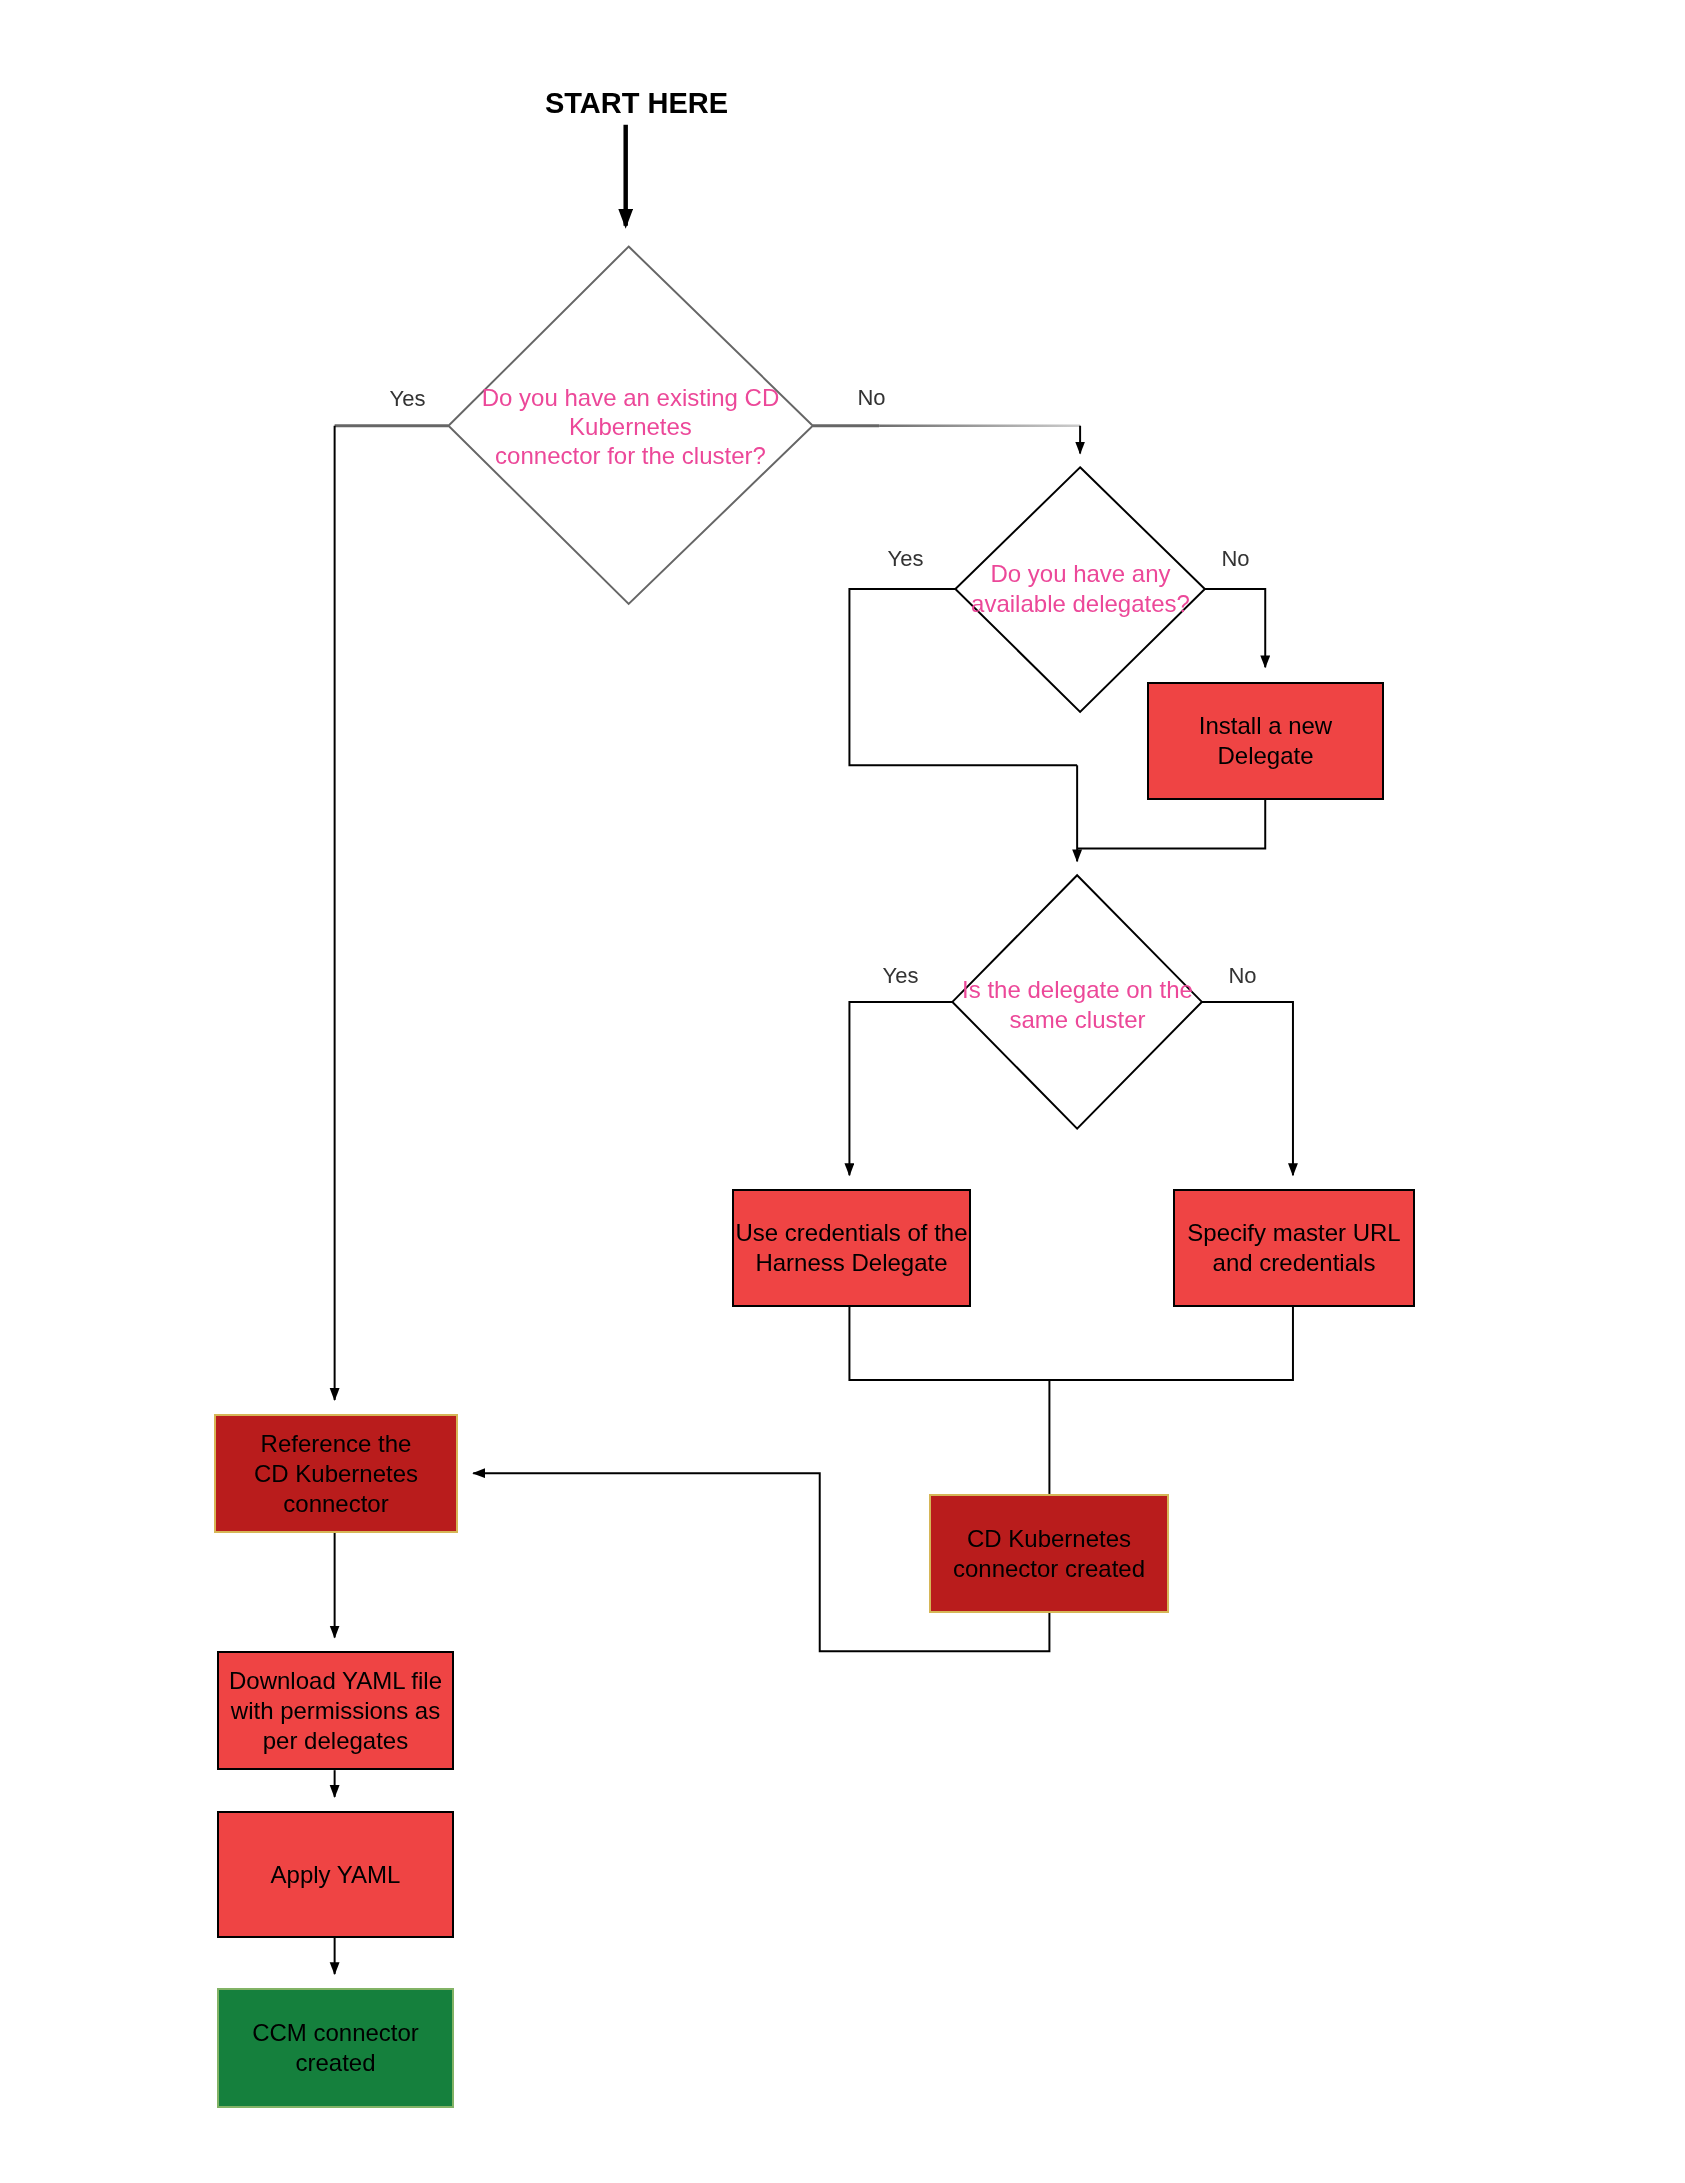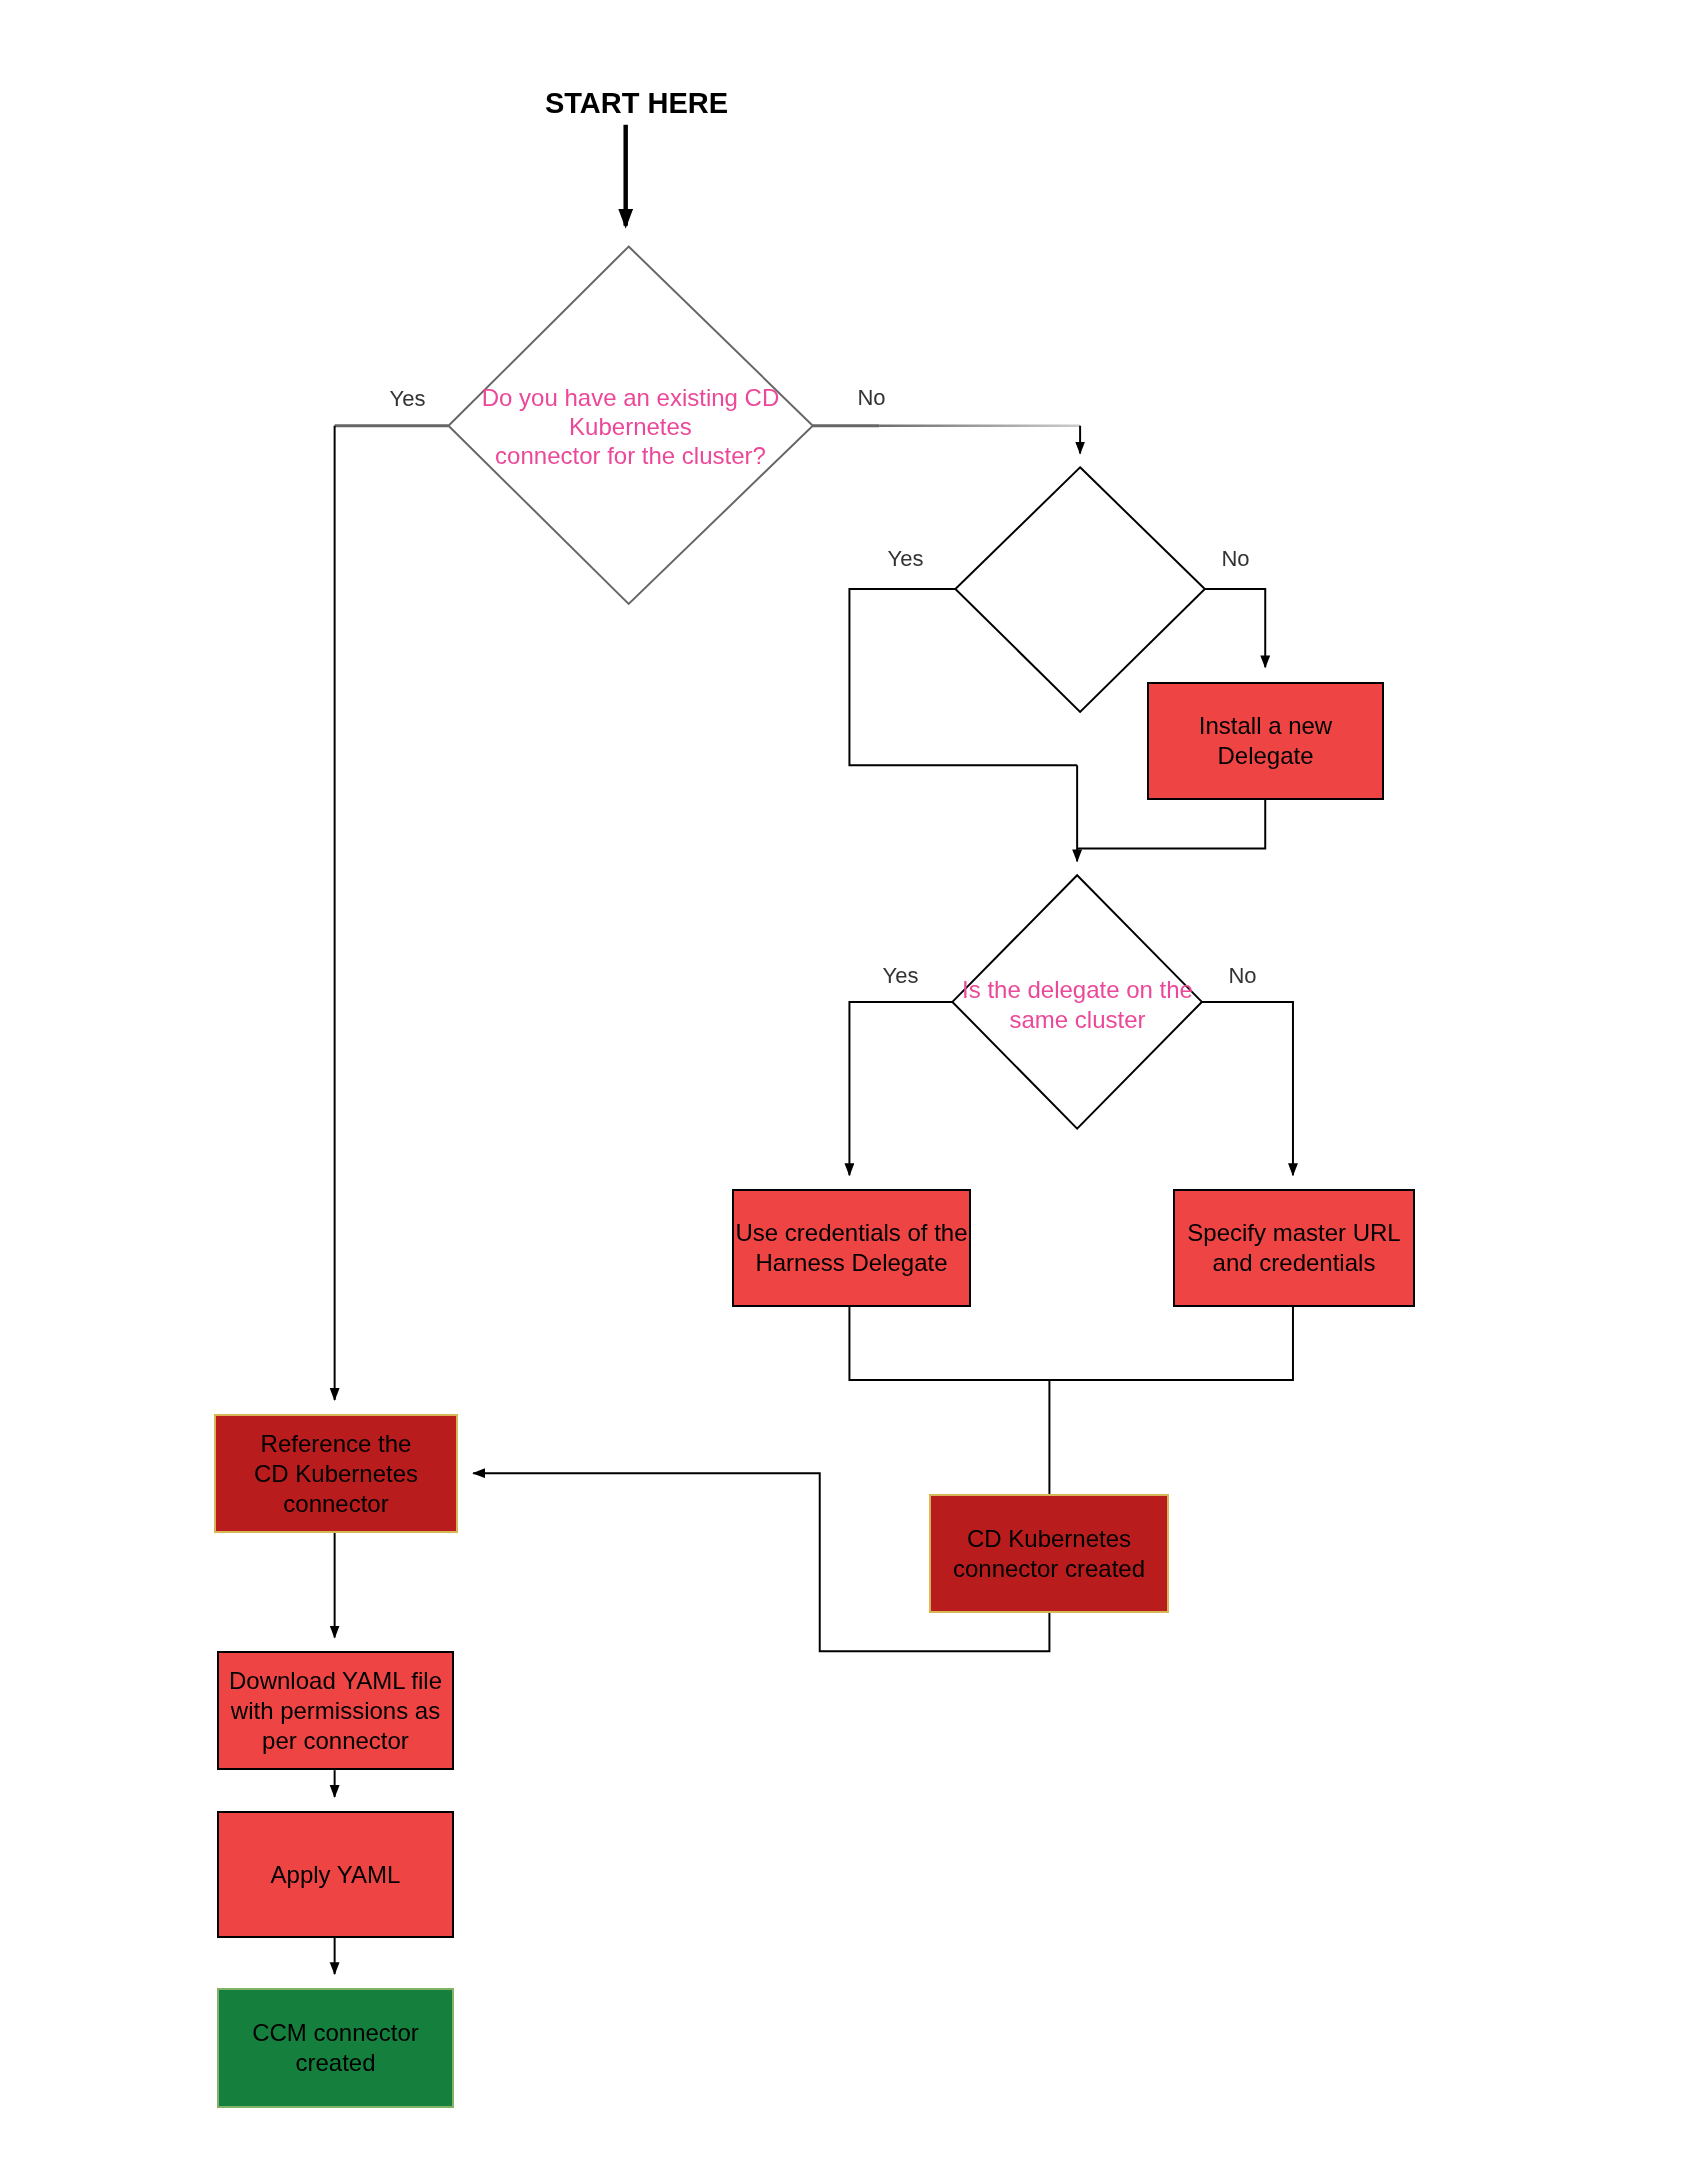--- a/index.html
+++ b/index.html
@@ -92,37 +92,39 @@
     <path d="M 338 1548 V 1654" stroke="#000000" stroke-width="2" fill="none" marker-end="url(#arr)"></path>
     <path d="M 338 1788 V 1815" stroke="#000000" stroke-width="2" fill="none" marker-end="url(#arr)"></path>
     <path d="M 338 1948 V 1994" stroke="#000000" stroke-width="2" fill="none" marker-end="url(#arr)"></path>
   </svg>
 
   <div class="title" style="left:468px; top:87px; width:337px;">START HERE</div>
 
   <div class="diamond-label" style="left:462px; top:382px; width:337px; height:89px;">Do you have an existing CD
 Kubernetes
 connector for the cluster?</div>
+  <div class="diamond-label" style="left:932px; top:559px; width:297px; height:59px;">Do you have any
+available delegates?</div>
   <div class="diamond-label" style="left:929px; top:975px; width:297px; height:59px;">Is the delegate on the
 same cluster</div>
 
   <div class="node rect" style="left:1147px; top:682px; width:237px; height:118px;">Install a new
 Delegate</div>
   <div class="node rect" style="left:732px; top:1189px; width:239px; height:118px;">Use credentials of the
 Harness Delegate</div>
   <div class="node rect" style="left:1173px; top:1189px; width:242px; height:118px;">Specify master URL
 and credentials</div>
   <div class="node yellow" style="left:929px; top:1494px; width:240px; height:119px;">CD Kubernetes
 connector created</div>
   <div class="node yellow" style="left:214px; top:1414px; width:244px; height:119px;">Reference the
 CD Kubernetes
 connector</div>
   <div class="node rect" style="left:217px; top:1651px; width:237px; height:119px;">Download YAML file
 with permissions as
-per connector</div>
+per delegates</div>
   <div class="node rect" style="left:217px; top:1811px; width:237px; height:127px;">Apply YAML</div>
   <div class="node green" style="left:217px; top:1988px; width:237px; height:120px;">CCM connector
 created</div>
 
   <div class="edge-label" style="left:373px; top:386px;">Yes</div>
   <div class="edge-label" style="left:837px; top:385px;">No</div>
   <div class="edge-label" style="left:871px; top:546px;">Yes</div>
   <div class="edge-label" style="left:1201px; top:546px;">No</div>
   <div class="edge-label" style="left:866px; top:963px;">Yes</div>
   <div class="edge-label" style="left:1208px; top:963px;">No</div>

